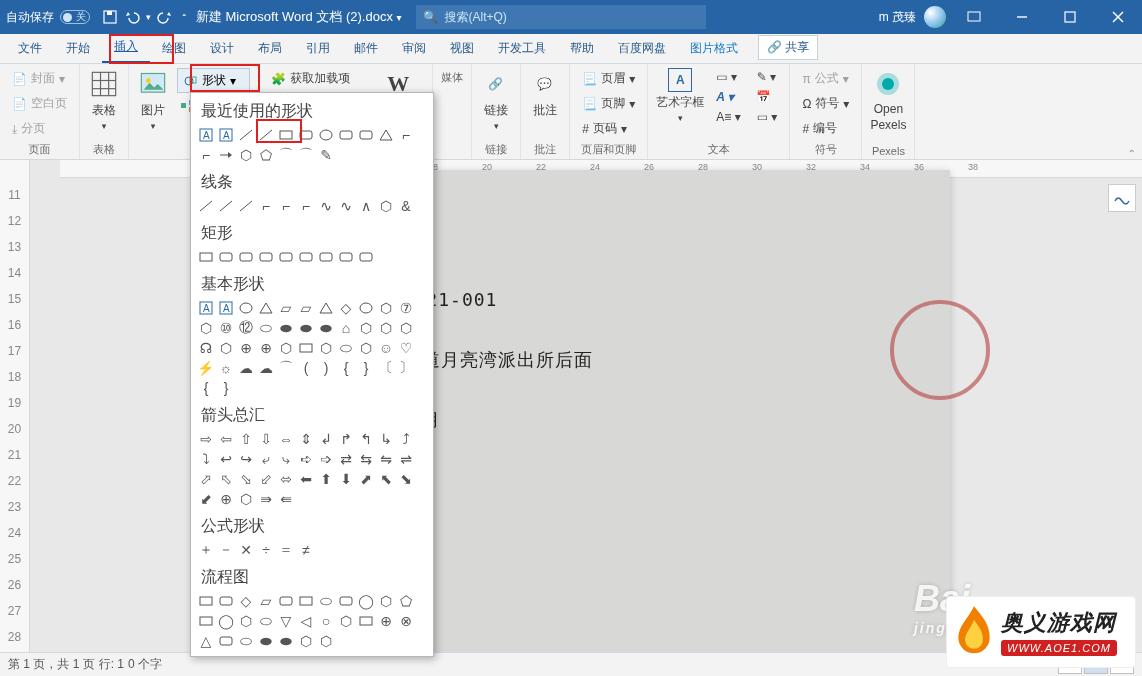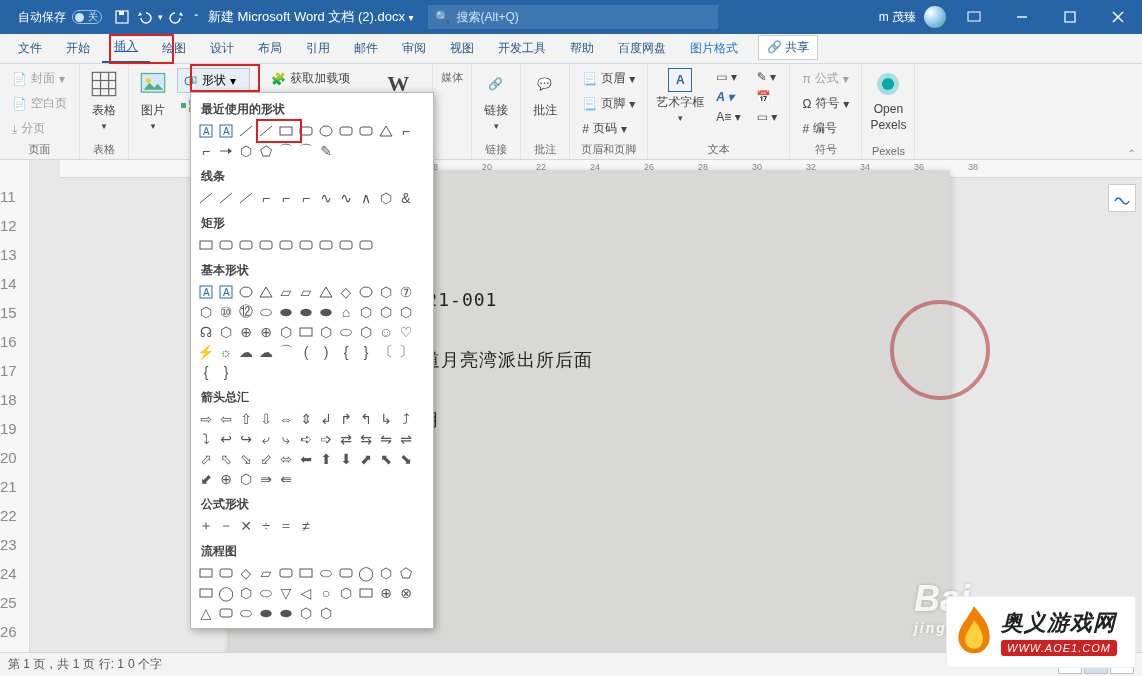--- a/index.html
+++ b/index.html
@@ -1,19 +1,19 @@
 <!DOCTYPE html>
 <html><head>
 <meta charset="utf-8">
 <style>
 * { margin: 0; padding: 0; box-sizing: border-box; font-family: "Microsoft YaHei", SimSun, sans-serif; }
 body { width: 1142px; height: 676px; background: #fff; overflow: hidden; font-size: 12px; position: relative; }
 
 
-.titlebar { height: 34px; background: linear-gradient(#2764a5, #2764a5); display: flex; align-items: center; color: #fff; padding-left: 12px; }
+.titlebar { height: 34px; background: linear-gradient(#2764a5, #2764a5); display: flex; align-items: center; color: #fff; }
 .titlebar .seg { display: flex; align-items: center; padding: 0 6px; gap: 6px; }
 .autosave-toggle { width: 30px; height: 14px; border-radius: 7px; border: 1px solid #9cc2e4; display: inline-flex; align-items: center; padding: 0 2px; }
 .autosave-toggle .knob { width: 9px; height: 9px; border-radius: 50%; background: #cde4f7; }
 .autosave-toggle .off { font-size: 10px; margin-left: 4px; color: #cde4f7; }
 .tb-icon { width: 16px; height: 16px; display: inline-flex; align-items: center; justify-content: center; }
 .titlebar .filename { flex: 0 0 auto; font-size: 13px; }
 .searchbox { width: 290px; height: 24px; background: #3e77b1; margin-left: 14px; display: flex; align-items: center; padding: 0 8px; color: #cde4f7; gap: 6px; }
 .titlebar .user { margin-left: auto; display: flex; align-items: center; gap: 8px; padding-right: 4px; }
 .avatar { width: 22px; height: 22px; border-radius: 50%; background: radial-gradient(circle at 30% 30%, #fff, #7fbde6 60%, #2a6); }
 .win-btn { width: 40px; height: 34px; display: flex; align-items: center; justify-content: center; }
@@ -44,31 +44,31 @@
 .shapes-btn { border: 1px solid #b8c8d8; background: #e6eef6; padding: 3px 6px; display: flex; align-items: center; gap: 4px; }
 
 
 .ruler-h { height: 18px; background: #f7f7f7; border-bottom: 1px solid #d8d8d8; position: relative; margin-left: 30px; overflow: hidden; }
 .ruler-h .tick { position: absolute; top: 2px; font-size: 9px; color: #888; }
 .ruler-corner { position: absolute; left: 0; top: 160px; width: 30px; height: 18px; background: #f0f0f0; border: 1px solid #d8d8d8; display: flex; align-items: center; justify-content: center; font-size: 10px; color: #666; }
 
 
 .workarea { position: absolute; left: 0; top: 160px; right: 0; bottom: 24px; display: flex; background: #e8e8e8; }
 .ruler-v { width: 30px; background: #f7f7f7; border-right: 1px solid #d8d8d8; padding-top: 22px; }
-.ruler-v .vtick { font-size: 15px; color: #888; text-align: left; padding: 6px 0; }
+.ruler-v .vtick { font-size: 12px; color: #888; text-align: center; padding: 6px 0; }
 .doc { flex: 1; position: relative; background: #e8e8e8; overflow: hidden; }
 .page { position: absolute; left: 200px; top: 10px; width: 720px; height: 560px; background: #d8d8d6; box-shadow: 0 2px 8px rgba(0,0,0,0.2); padding: 40px 40px; }
 .page .line { font-size: 18px; color: #222; padding: 18px 0; letter-spacing: 1px; font-family: SimSun, serif; }
 .stamp { position: absolute; right: -40px; top: 130px; width: 100px; height: 100px; border: 4px solid #b54040; border-radius: 50%; opacity: 0.6; }
 .floatopt { position: absolute; right: 6px; top: 24px; width: 28px; height: 28px; background: #fff; border: 1px solid #ccc; display: flex; align-items: center; justify-content: center; }
 .floatopt svg { width: 18px; height: 14px; }
 
 
 .shapes-panel { position: absolute; left: 190px; top: 92px; width: 244px; background: #fff; border: 1px solid #b8b8b8; box-shadow: 2px 2px 8px rgba(0,0,0,0.3); z-index: 40; padding-bottom: 6px; }
-.shapes-panel .sect-title { font-size: 12px; font-weight: bold; color: #444; padding: 8px 10px 4px; }
+.shapes-panel .sect-title { font-size: 16px; font-weight: normal; color: #444; padding: 8px 10px 4px; }
 .shapes-panel .grid { display: flex; flex-wrap: wrap; padding: 0 6px; gap: 2px; }
 .shapes-panel .sh { width: 18px; height: 18px; display: flex; align-items: center; justify-content: center; font-size: 14px; color: #555; border: 1px solid transparent; }
 .shapes-panel .sh svg { width: 14px; height: 14px; }
 
 
 .statusbar { position: absolute; left: 0; right: 0; bottom: 0; height: 24px; background: #f3f3f3; border-top: 1px solid #d0d8e0; display: flex; align-items: center; padding: 0 8px; color: #555; gap: 4px; }
 .statusbar .views { margin-left: auto; display: flex; gap: 2px; }
 .viewbtn { width: 24px; height: 18px; border: 1px solid #c0c0c0; background: #fff; }
 .viewbtn.active { background: #d0e0f0; }
 

